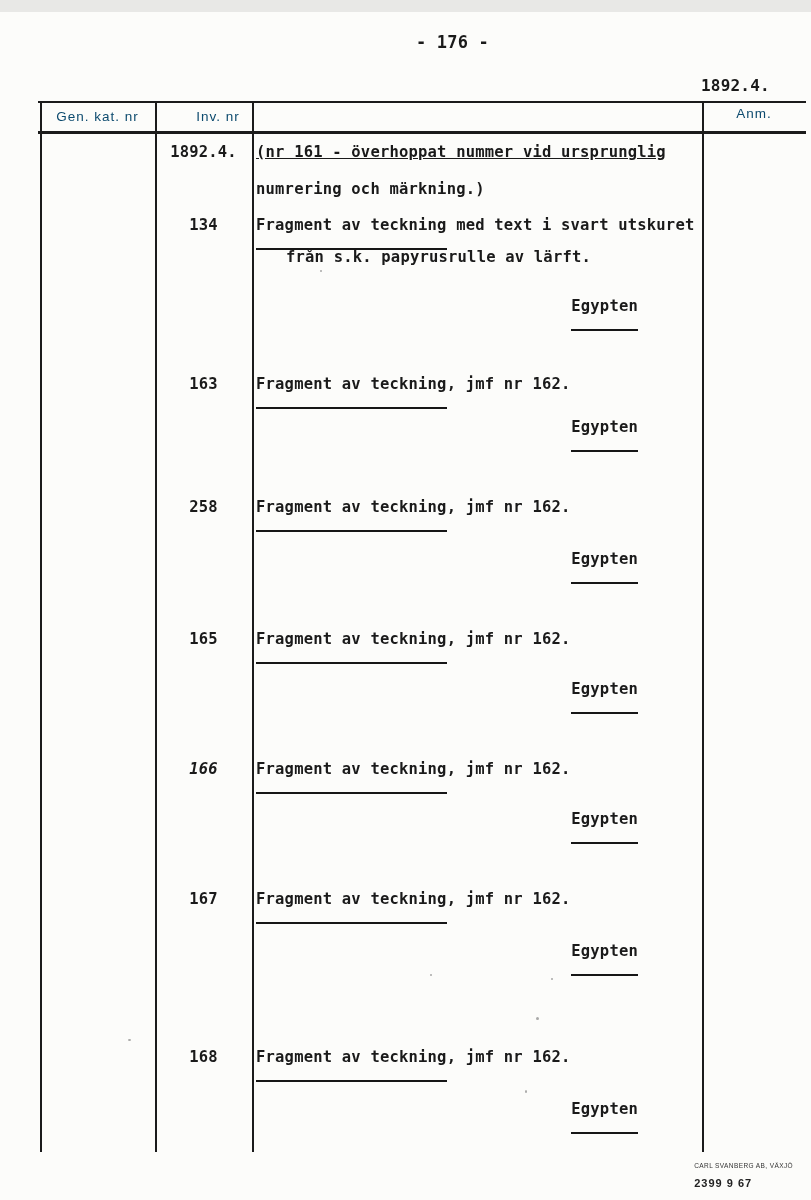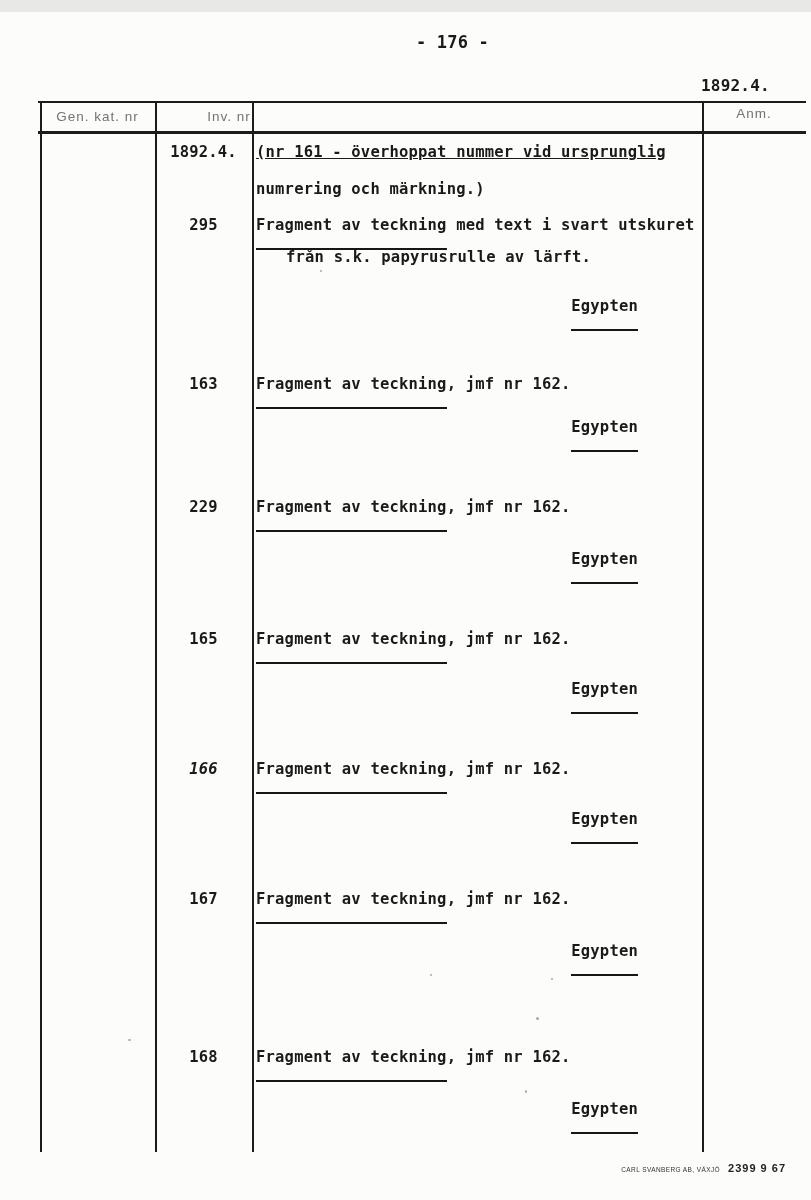--- a/index.html
+++ b/index.html
@@ -10,33 +10,34 @@
     font-family:"DejaVu Sans Mono",monospace;
     color:#1a1a1a;
     overflow:hidden;
     margin:12px auto;
   }
   .tw{font-weight:700;font-size:15.5px;letter-spacing:0.2px;white-space:pre;}
   .line{position:absolute;background:#1b1b1b;}
   .hdr{
     position:absolute;
     font-family:"Liberation Sans",sans-serif;
-    font-size:13.5px;color:#737373;letter-spacing:1px;
+    font-size:13.5px;color:#0c4a6e;letter-spacing:1px;
     text-align:center;
   }
   .u{border-bottom:2px solid #161616;padding-bottom:14px;}
   .page-number{position:absolute;top:20px;left:0;width:905px;text-align:center;font-size:17px;}
   .ref-number{position:absolute;top:64px;left:701px;font-size:16px;}
   .entry-inv{position:absolute;left:155px;width:97px;text-align:center;}
   .entry-line{position:absolute;left:256px;width:440px;}
   .entry-loc{position:absolute;left:256px;width:382px;text-align:right;}
   .footer{
-    position:absolute;top:1150px;right:25px;
+    position:absolute;top:1150px;right:18px;
     display:flex;align-items:baseline;gap:8px;
     font-family:"Liberation Sans",sans-serif;
+    flex-direction:column;
   }
   .footer .printer{font-size:6.5px;color:#333;letter-spacing:0.4px;}
   .footer .code{font-size:11px;font-weight:700;color:#222;letter-spacing:1px;}
   .speck{position:absolute;background:#555;border-radius:50%;opacity:.5;}
 </style>
 </head>
 <body>
 
 <div class="page">
 
@@ -45,42 +46,42 @@
   <div class="ref-number tw">1892.4.</div>
 
   <div class="line" style="left:38px;top:89px;width:768px;height:2px;"></div>
   <div class="line" style="left:38px;top:119px;width:768px;height:3px;"></div>
   <div class="line" style="left:40px;top:89px;width:2px;height:1051px;"></div>
   <div class="line" style="left:155px;top:89px;width:2px;height:1051px;"></div>
   <div class="line" style="left:252px;top:89px;width:2px;height:1051px;"></div>
   <div class="line" style="left:702px;top:89px;width:2px;height:1051px;"></div>
 
   <div class="hdr" style="left:40px;top:97px;width:115px;">Gen. kat. nr</div>
-  <div class="hdr" style="left:172px;top:97px;width:114px;">Inv. nr</div>
+  <div class="hdr" style="left:161px;top:97px;width:114px;">Inv. nr</div>
   <div class="hdr" style="left:702px;top:94px;width:104px;">Anm.</div>
 
   <div id="entries">
       <div>
         <div class="entry-inv tw" style="top: 131px;">1892.4.</div>
         <div class="entry-line tw" style="top: 131px; text-decoration: underline;">(nr 161 - överhoppat nummer vid ursprunglig</div>
         <div class="entry-line tw" style="top: 168px; left: 256px;">numrering och märkning.)</div>
       </div>
       <div>
-        <div class="entry-inv tw" style="top: 204px;">295</div>
+        <div class="entry-inv tw" style="top: 204px;">134</div>
         <div class="entry-line tw" style="top: 204px;"><span class="u">Fragment av teckning</span> med text i svart utskuret</div>
         <div class="entry-line tw" style="top: 236px; left: 286px;">från s.k. papyrusrulle av lärft.</div>
         <div class="entry-loc tw" style="top: 285px;"><span class="u">Egypten</span></div>
       </div>
       <div>
         <div class="entry-inv tw" style="top: 363px;">163</div>
         <div class="entry-line tw" style="top: 363px;"><span class="u">Fragment av teckning</span>, jmf nr 162.</div>
         <div class="entry-loc tw" style="top: 406px;"><span class="u">Egypten</span></div>
       </div>
       <div>
-        <div class="entry-inv tw" style="top: 486px;">229</div>
+        <div class="entry-inv tw" style="top: 486px;">258</div>
         <div class="entry-line tw" style="top: 486px;"><span class="u">Fragment av teckning</span>, jmf nr 162.</div>
         <div class="entry-loc tw" style="top: 538px;"><span class="u">Egypten</span></div>
       </div>
       <div>
         <div class="entry-inv tw" style="top: 618px;">165</div>
         <div class="entry-line tw" style="top: 618px;"><span class="u">Fragment av teckning</span>, jmf nr 162.</div>
         <div class="entry-loc tw" style="top: 668px;"><span class="u">Egypten</span></div>
       </div>
       <div>
         <div class="entry-inv tw" style="top: 748px; font-style: italic;">166</div>

